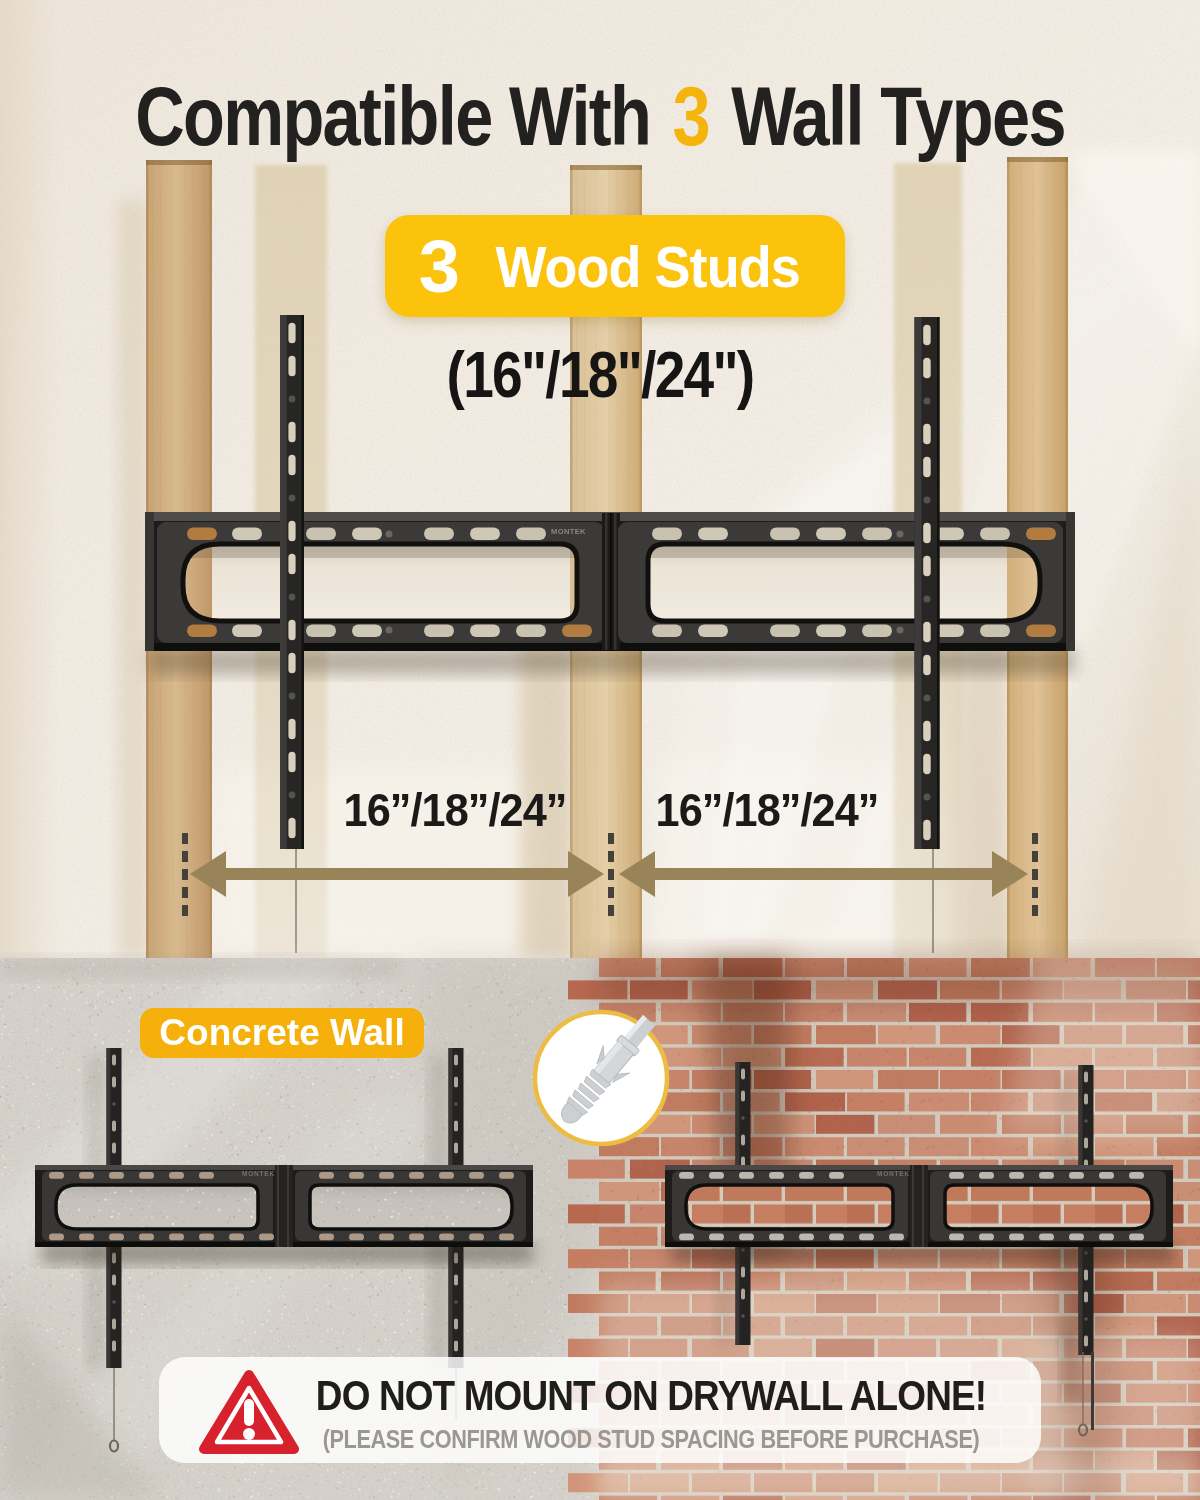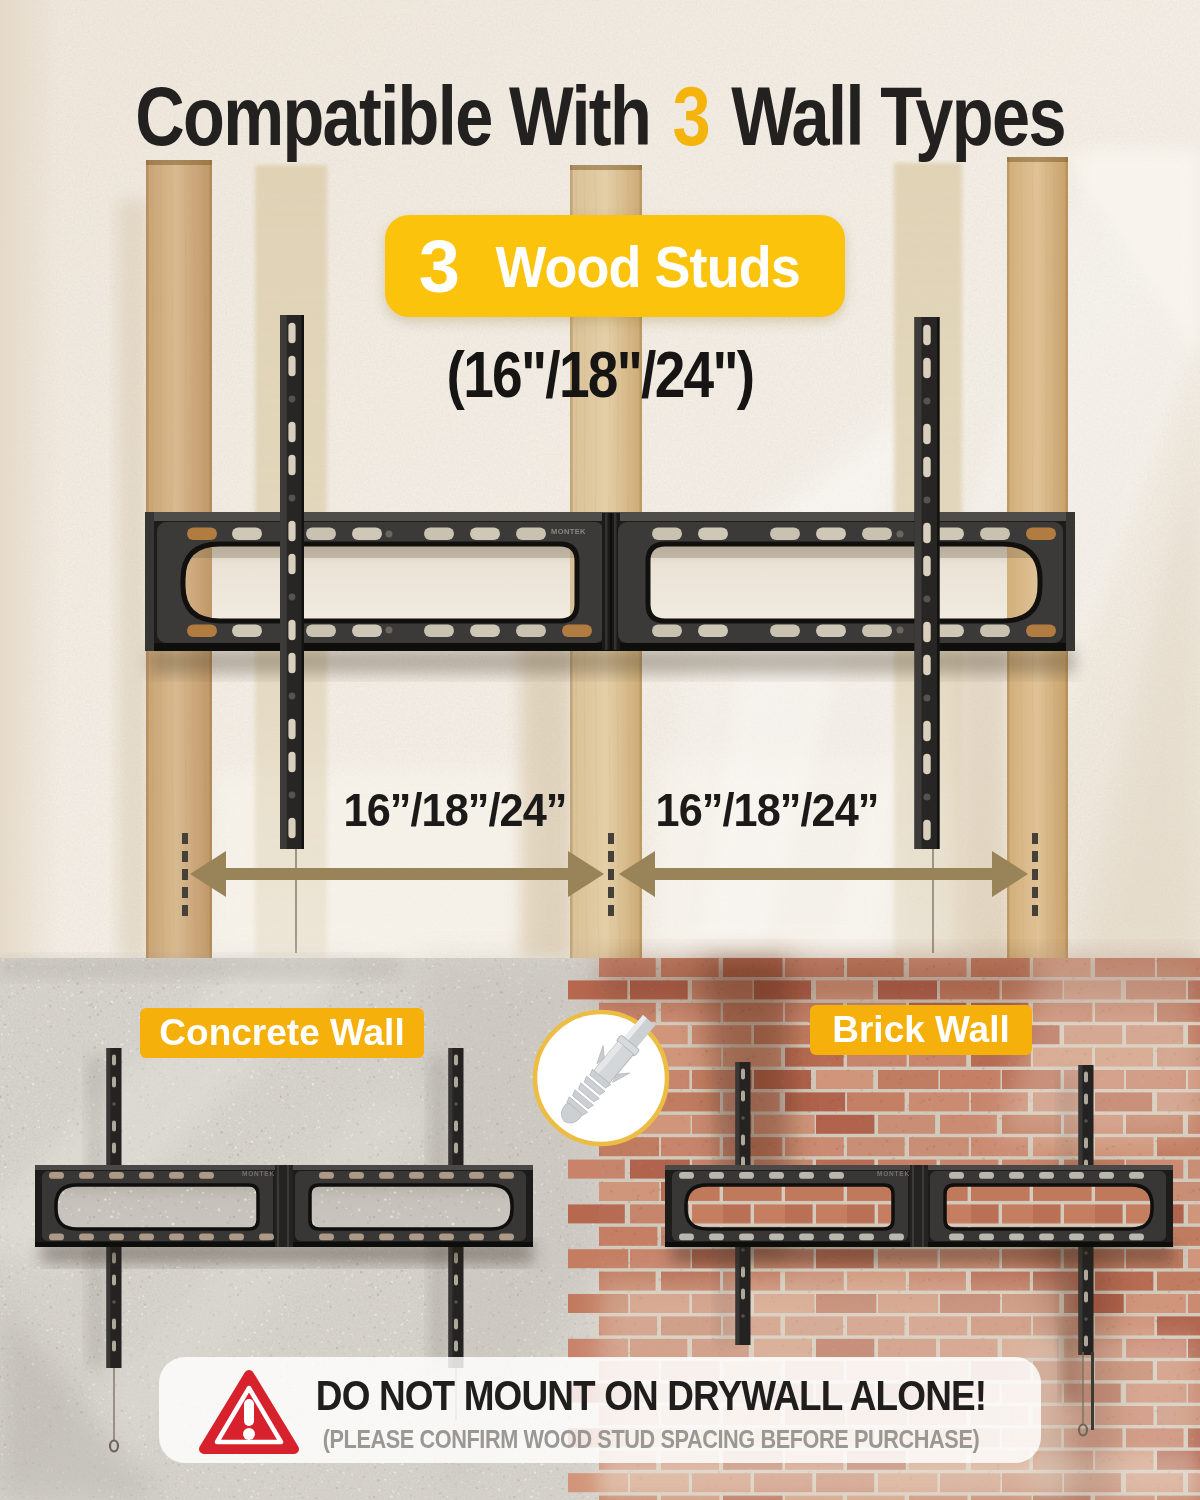--- a/index.html
+++ b/index.html
@@ -7,21 +7,21 @@
 .page{position:relative;width:1200px;height:1500px;background:#f2ebe1;}
 .abs{position:absolute;}
 .svgbg{position:absolute;left:0;top:0;}
 .title{left:0;top:68px;width:1200px;text-align:center;font-size:84px;font-weight:bold;color:#222120;letter-spacing:-2px;white-space:nowrap;transform:scaleX(0.815);transform-origin:600px 50%;}
 .title .num{color:#f4b40b;padding:0 6px;}
 .badge{left:385px;top:215px;width:460px;height:102px;background:#fcc30d;border-radius:24px;box-shadow:0 5px 12px rgba(140,110,30,0.25);display:flex;align-items:center;justify-content:center;color:#fff;font-weight:bold;}
 .badge .n3{font-size:74px;margin-right:24px;}
 .badge .bt{font-size:58px;letter-spacing:-1px;transform:scaleX(0.93);}
 .sizes{left:0;top:338px;width:1200px;text-align:center;font-size:64px;font-weight:bold;color:#161514;letter-spacing:-2px;transform:scaleX(0.86);transform-origin:600px 50%;}
 .dim{top:783px;font-size:46px;font-weight:bold;color:#1b1a19;letter-spacing:-1px;width:420px;text-align:center;transform:scaleX(0.94);}
-.badge2{height:50px;background:#f6b00c;border-radius:6px;display:flex;align-items:center;justify-content:center;color:#fff;font-weight:bold;font-size:37px;white-space:nowrap;}
+.badge2{height:50px;background:#f6b00c;border-radius:14px;display:flex;align-items:center;justify-content:center;color:#fff;font-weight:bold;font-size:37px;white-space:nowrap;}
 .warn{left:159px;top:1357px;width:882px;height:106px;background:rgba(255,255,255,0.84);border-radius:26px;}
 .warn-title{left:151px;top:1372px;width:1000px;text-align:center;font-size:42px;font-weight:bold;color:#1f1e1d;letter-spacing:-1px;white-space:nowrap;transform:scaleX(0.88);transform-origin:500px 50%;}
 .warn-sub{left:151px;top:1424px;width:1000px;text-align:center;font-size:26px;font-weight:bold;color:#9b9894;letter-spacing:-0.5px;white-space:nowrap;transform:scaleX(0.835);transform-origin:500px 50%;}
 </style>
 </head>
 <body>
 <div class="page">
 
 <svg class="svgbg" width="1200" height="1500" viewBox="0 0 1200 1500">
 <defs>
@@ -1416,21 +1416,20 @@
     </div>
 
 <div class="abs sizes">(16"/18"/24")</div>
 
 <div class="abs dim" style="left:245px;">16”/18”/24”</div>
 
 <div class="abs dim" style="left:557px;">16”/18”/24”</div>
 
 <div class="abs badge2" style="left:140px;top:1008px;width:284px;">Concrete Wall</div>
 
-<div class="abs badge2" style="left:810px;top:1005px;width:222px;">Brick Wall</div>
 
 <div class="abs warn"></div>
 
 <svg class="abs" style="left:196px;top:1368px;" width="106" height="88" viewBox="0 0 106 88">
 <path d="M53,7 L98,81 L8,81 Z" fill="#d7222d" stroke="#d7222d" stroke-width="10" stroke-linejoin="round"></path>
 <path d="M53,20 L85,74 L21,74 Z" fill="none" stroke="#ffffff" stroke-width="4.5" stroke-linejoin="round"></path>
 <rect x="48" y="31" width="10" height="27" rx="5" fill="#ffffff"></rect>
 <circle cx="53" cy="66" r="6" fill="#ffffff"></circle>
 </svg>
 

